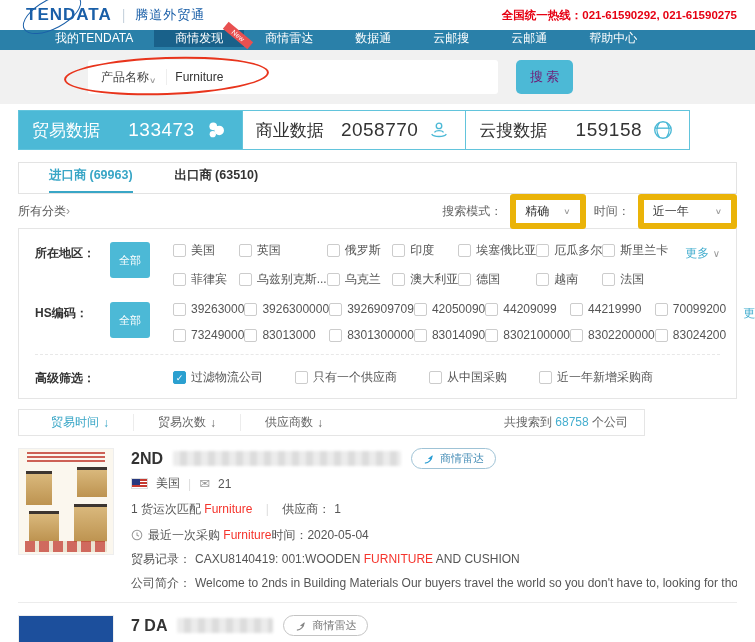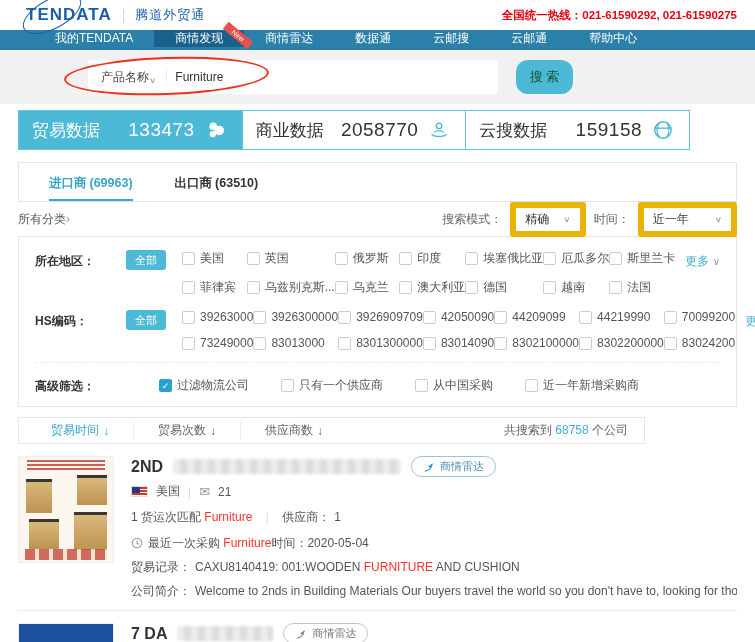--- a/index.html
+++ b/index.html
@@ -22,53 +22,53 @@
   .nav-item.active { background:#19618a; }
   .ribbon { position:absolute; top:1px; right:-10px; transform:rotate(40deg); background:#e85050; color:#fff; font-size:7px; line-height:9px; padding:0 9px; pointer-events:none; }
 
   
   .search-area { height:54px; background:#f1f1f1; display:flex; align-items:center; padding-left:88px; position:relative; }
   .search-box { width:410px; height:34px; background:#fff; border-radius:3px; display:flex; align-items:center; font-size:12px; }
   .search-cat { display:flex; align-items:flex-end; padding:0 10px 0 13px; color:#444; cursor:pointer; }
   .chev { color:#999; font-size:10px; transform:scaleY(.8); }
   .search-divider { width:1px; height:16px; background:#eee; margin-right:8px; }
   .search-input { border:none; outline:none; flex:1; font-size:12px; color:#333; font-family:inherit; background:transparent; }
-  .search-btn { margin-left:18px; width:57px; height:34px; background:#4cb9d6; color:#14532d; border:none; border-radius:12px; font-size:13px; cursor:pointer; font-family:Liberation Sans, sans-serif; }
+  .search-btn { margin-left:18px; width:57px; height:34px; background:#4cb9d6; color:#701a75; border:none; border-radius:5px; font-size:13px; cursor:pointer; font-family:Liberation Serif, serif; }
   .red-ellipse { position:absolute; left:64px; top:7px; width:205px; height:38px; border:2.5px solid #e8341c; border-radius:50%; transform:rotate(-2deg); pointer-events:none; }
 
   
   .stats { display:flex; width:672px; margin:6px 0 0 18px; height:40px; border:1px solid #62c4dc; background:#fff; }
   .stat { flex:1; display:flex; align-items:center; padding:0 13px; border-left:1px solid #62c4dc; cursor:pointer; }
   .stat:first-child { border-left:none; }
   .stat-label { font-size:17px; color:#333; }
   .stat-value { margin-left:auto; font-size:19px; color:#333; letter-spacing:.5px; }
   .stat-icon { width:24px; height:24px; margin-left:10px; color:#4cb9d6; display:flex; align-items:center; }
   .stat.active { background:#4cb9d6; }
   .stat.active .stat-label, .stat.active .stat-value { color:#fff; }
   .stat.active .stat-icon { color:#fff; }
 
   
-  .tabs-box { width:719px; margin:12px 0 0 18px; height:40px; border:1px solid #e3e3e3; background:#fff; display:flex; align-items:flex-end; padding-left:30px; gap:42px; }
+  .tabs-box { width:719px; margin:12px 0 0 18px; height:32px; border:1px solid #e3e3e3; background:#fff; display:flex; align-items:flex-end; padding-left:30px; gap:42px; }
   .tab { font-size:12.5px; font-weight:bold; color:#333; padding-bottom:7px; cursor:pointer; border-bottom:2px solid transparent; }
   .tab.active { color:#39a6c6; border-bottom-color:#39a6c6; }
   .tab-count { font-weight:bold; margin-left:3px; }
 
   
   .toolbar { width:719px; margin:0 0 0 18px; height:34px; display:flex; align-items:center; font-size:12px; color:#666; }
   .all-cat { cursor:pointer; color:#555; display:flex; align-items:center; }
   .all-cat .arr { color:#999; }
   .tb-right { margin-left:auto; display:flex; align-items:center; gap:8px; }
   .select { border:6px solid #eab308; border-radius:3px; background:#fff; padding:3px 9px; display:flex; align-items:center; gap:14px; color:#333; cursor:pointer; }
   .select.wide { gap:26px; }
 
   
   .filter-box { width:719px; margin:0 0 0 18px; border:1px solid #e5e5e5; background:#fff; padding:13px 0 11px; font-size:12px; }
-  .filter-row { display:flex; padding:0 16px; }
+  .filter-row { display:flex; padding:0 16px;gap:7px; }
   .filter-label { width:68px; font-weight:bold; color:#333; padding-top:3px; flex:none; }
-  .all-btn { background:#4cb9d6; color:#fff; border:none; border-radius:3px; font-size:11px; padding:3px 9px; height:20px; margin-right:16px; cursor:pointer; flex:none; font-family:inherit;margin-left:23px; }
+  .all-btn { background:#4cb9d6; color:#fff; border:none; border-radius:3px; font-size:11px; padding:3px 9px; height:36px; margin-right:16px; cursor:pointer; flex:none; font-family:inherit; }
   .opts-grid { flex:1; display:grid; grid-template-columns:repeat(7,1fr); row-gap:12px; align-items:center; }
   .opt { display:flex; align-items:center; gap:5px; color:#555; white-space:nowrap; cursor:pointer; }
   .cb { width:13px; height:13px; border:1px solid #ccc; border-radius:2px; background:#fff; flex:none; display:flex; align-items:center; justify-content:center; font-size:9px; color:transparent; }
   .cb.checked { background:#2ba0d0; border-color:#2ba0d0; color:#fff; }
   .more-link { color:#45aecf; white-space:nowrap; margin-left:10px; padding-top:3px; cursor:pointer; flex:none; }
   .dash-div { border-top:1px dashed #e8e8e8; margin:12px 16px; }
   .blank-gap { height:14px; }
   .adv-opts { display:flex; gap:32px; align-items:center; padding-top:1px; }
 
   

